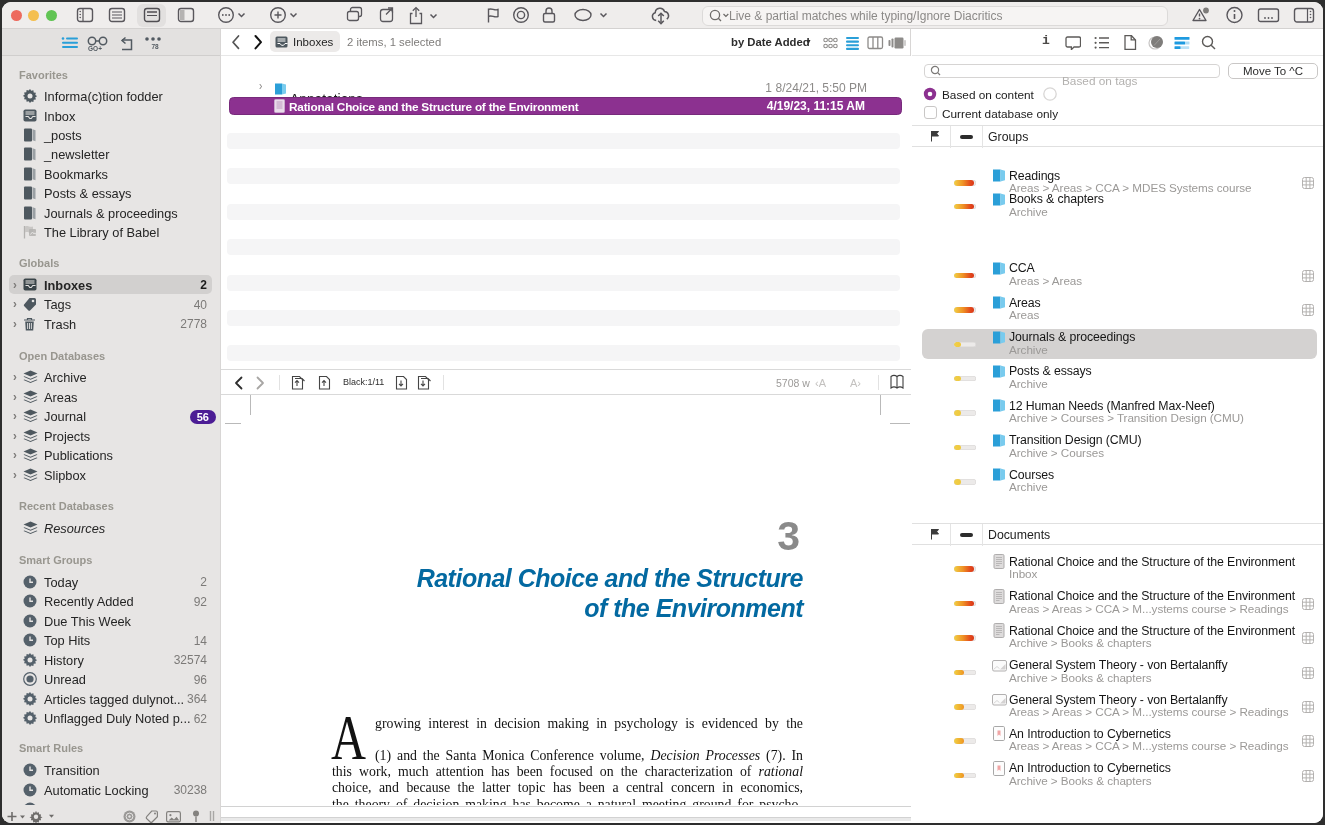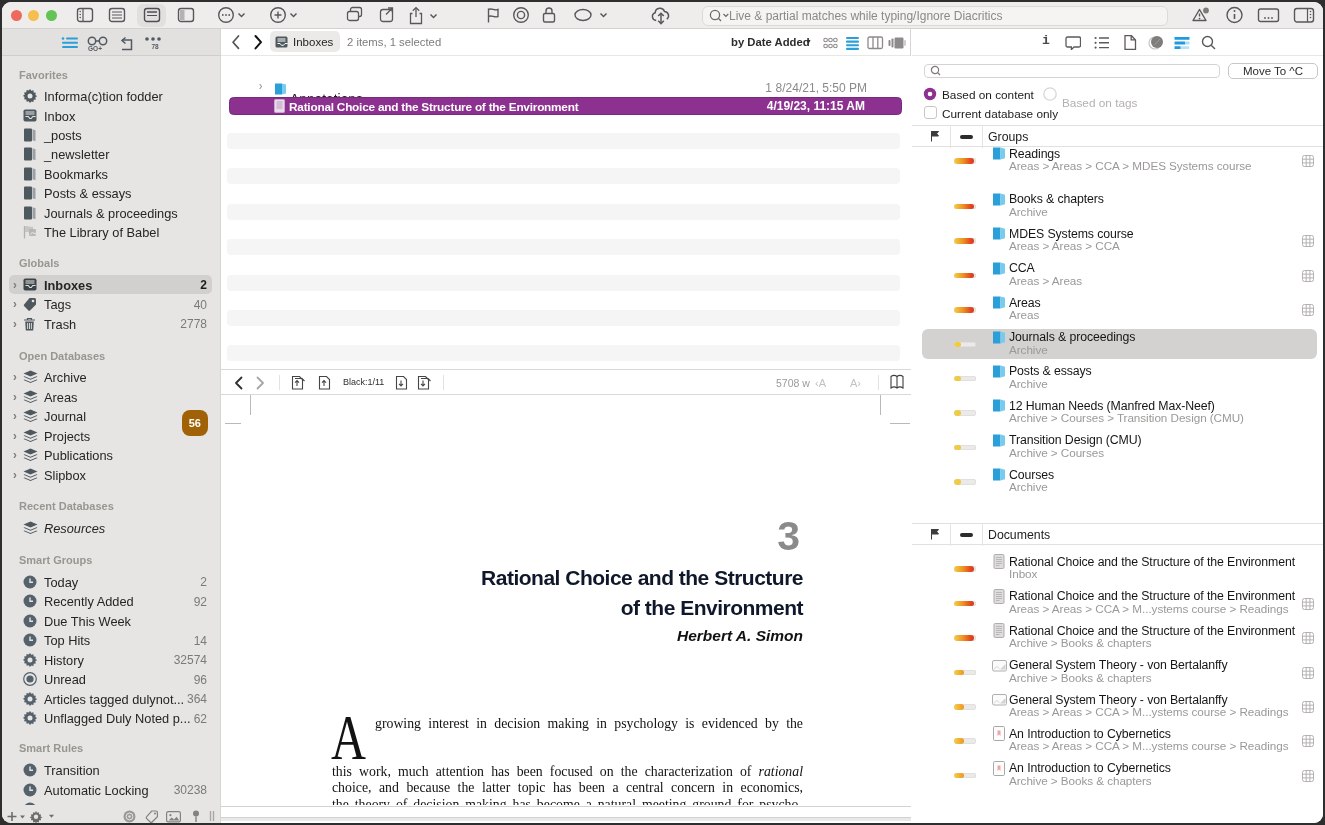--- a/index.html
+++ b/index.html
@@ -389,21 +389,21 @@
         <div class="lbl" style="">Areas</div>
       </div>
 <div class="sbrow" style="top:351.0px;">
         <div class="dis">›</div>
         <svg width="15" height="14" viewBox="0 0 15 14">
           <path d="M7.5 0.5l7 3-7 3-7-3z" fill="#4e585f"></path>
           <path d="M1.5 6.2l-1 .5 7 3 7-3-1-.5-6 2.6z" fill="#4e585f"></path>
           <path d="M1.5 9.4l-1 .5 7 3 7-3-1-.5-6 2.6z" fill="#4e585f"></path>
         </svg>
         <div class="lbl" style="">Journal</div>
-        <div class="abs" style="right:12px;top:2.5px;background:#a16207;color:#fff;font-size:11px;font-weight:700;border-radius:8px;padding:7px 7px;">56</div>
+        <div class="abs" style="right:4px;top:2.5px;background:#4c1d95;color:#fff;font-size:11px;font-weight:700;border-radius:8px;padding:1px 7px;">56</div>
       </div>
 <div class="sbrow" style="top:370.5px;">
         <div class="dis">›</div>
         <svg width="15" height="14" viewBox="0 0 15 14">
           <path d="M7.5 0.5l7 3-7 3-7-3z" fill="#4e585f"></path>
           <path d="M1.5 6.2l-1 .5 7 3 7-3-1-.5-6 2.6z" fill="#4e585f"></path>
           <path d="M1.5 9.4l-1 .5 7 3 7-3-1-.5-6 2.6z" fill="#4e585f"></path>
         </svg>
         <div class="lbl" style="">Projects</div>
       </div>
@@ -631,24 +631,24 @@
           </g>
         </svg>
  </div>
  <div class="abs" style="left:28.5px;top:339px;width:1px;height:20px;background:#b9b9b9;"></div>
       <div class="abs" style="left:659.3px;top:339px;width:1px;height:20px;background:#b9b9b9;"></div>
  <div class="pdfarea">
 
   <div class="abs" style="left:4px;top:25.5px;width:16px;height:1px;background:#b9b9b9;"></div>
   <div class="abs" style="left:668.5px;top:25.5px;width:20.5px;height:1px;background:#b9b9b9;"></div>
   <div class="abs" style="left:379px;top:115.5px;width:200px;font-size:41px;font-weight:700;color:#8a8a8a;text-align:right;">3</div>
-  <div class="abs" style="left:102px;top:165.5px;width:480px;font-size:21px;line-height:30px;font-weight:700;color:#0f172a;text-align:right;letter-spacing:-0.5px;white-space:nowrap;">Rational Choice and the Structure<br>of the Environment</div>
-  <div class="abs" style="left:282px;top:229.5px;width:300px;font-size:15.5px;font-style:italic;font-weight:600;color:#111;text-align:right;">Herbert A. Simon</div>
+  <div class="abs" style="left:102px;top:165.5px;width:480px;font-size:25px;line-height:30px;font-weight:700;color:#0369a1;text-align:right;letter-spacing:-0.5px;white-space:nowrap;font-style:italic;">Rational Choice and the Structure<br>of the Environment</div>
   <div class="abs" style="left:110px;top:309.5px;width:60px;font-family:'Liberation Serif',serif;font-size:63px;line-height:63px;color:#121212;transform:scaleX(0.77);transform-origin:0 0;">A</div>
   <div class="abs serifline" style="left:154px;top:318.6px;width:428px;">growing interest in decision making in psychology is evidenced by the</div>
+  <div class="abs serifline" style="left:154px;top:351px;width:428px;">(1) and the Santa Monica Conference volume, <i>Decision Processes</i> (7). In</div>
   <div class="abs serifline" style="left:111px;top:367.2px;width:471px;">this work, much attention has been focused on the characterization of <i>rational</i></div>
   <div class="abs serifline" style="left:111px;top:383.4px;width:471px;">choice, and because the latter topic has been a central concern in economics,</div>
   <div class="abs serifline" style="left:111px;top:399.6px;width:471px;">the theory of decision making has become a natural meeting ground for psycho-</div>
  </div>
  <div class="abs" style="left:0;top:749.5px;width:690px;height:1px;background:#d2d2d2;"></div>
  <div class="abs" style="left:0;top:760.5px;width:690px;height:1px;background:#d2d2d2;"></div>
  <div class="abs" style="left:0;top:761.5px;width:690px;height:3.5px;background:#e9e9e9;top:761.5px;"></div>
 </div>
 <div class="right">
  <div class="abs" style="left:12px;top:8px;width:296px;height:13.5px;background:#fff;border:1px solid #d6d4d3;border-radius:4px;"></div>
@@ -658,34 +658,34 @@
       </svg>
  <div class="abs" style="left:316px;top:7px;width:90px;height:15.5px;background:#fff;border:1px solid #c9c7c6;border-radius:5px;text-align:center;font-size:11.5px;color:#2c2c2c;padding-top:1px;">Move To ^C</div>
  <svg class="abs" width="14" height="14" style="left:11px;top:31px;">
         <circle cx="7" cy="7" r="6.2" fill="#8c3190"></circle>
         <circle cx="7" cy="7" r="2.3" fill="#fff"></circle>
       </svg>
  <div class="abs" style="left:30px;top:31.5px;font-size:11.8px;color:#1b1b1b;">Based on content</div>
  <svg class="abs" width="14" height="14" style="left:131px;top:31px;">
         <circle cx="7" cy="7" r="6.2" fill="none" stroke="#d8d6d5" stroke-width="1.3"></circle>
       </svg>
- <div class="abs" style="left:150px;top:40px;font-size:11.8px;color:#b3b1af;">Based on tags</div>
+ <div class="abs" style="left:150px;top:18px;font-size:11.8px;color:#b3b1af;">Based on tags</div>
  <div class="abs" style="left:12px;top:50px;width:13px;height:13px;background:#fff;border:1px solid #c9c7c6;border-radius:3px;"></div>
  <div class="abs" style="left:30px;top:50.5px;font-size:11.8px;color:#1b1b1b;">Current database only</div>
 
 <div class="rsechead" style="top:69px;">
  <svg class="hdrflag" width="10" height="12">
           <path d="M1.5 11.5V1M1.5 1.5h7l-1.8 2.2L8.5 6h-7" fill="#3c3c3c" stroke="#3c3c3c" stroke-width="1"></path>
         </svg>
  <div class="hdrminus"></div>
         <div class="hdrlbl">Groups</div>
         <div class="hv1"></div>
         <div class="hv2"></div>
       </div>
-<div class="grow" style="top:86px;">
+<div class="grow" style="top:108px;">
         <div class="scorebar">
           <i style="width:19.5px;background:linear-gradient(90deg,#f2d044,#ef9226 45%,#e2441c 85%,#d93a16);"></i>
         </div>
         <svg class="abs" width="14" height="15" style="left:80px;top:4px;">
           <path d="M1 1.5h7.5v12H1z" fill="#2b9fd8"></path>
           <path d="M8.5 1.5l4.5 1.2v9.6l-4.5 1.2z" fill="#79cbee"></path>
         </svg>
         <div class="t1">Readings</div>
         <div class="t2">Areas &gt; Areas &gt; CCA &gt; MDES Systems course</div>
         <svg class="gridicon" width="12" height="12">
@@ -702,40 +702,20 @@
         <div class="scorebar">
           <i style="width:19.5px;background:linear-gradient(90deg,#f2d044,#ef9226 45%,#e2441c 85%,#d93a16);"></i>
         </div>
         <svg class="abs" width="14" height="15" style="left:80px;top:4px;">
           <path d="M1 1.5h7.5v12H1z" fill="#2b9fd8"></path>
           <path d="M8.5 1.5l4.5 1.2v9.6l-4.5 1.2z" fill="#79cbee"></path>
         </svg>
         <div class="t1">Books &amp; chapters</div>
         <div class="t2">Archive</div>
       </div>
-<div class="grow" style="top:166.3px;">
-        <div class="scorebar">
-          <i style="width:19.5px;background:linear-gradient(90deg,#f2d044,#ef9226 45%,#e2441c 85%,#d93a16);"></i>
-        </div>
-        <svg class="abs" width="14" height="15" style="left:80px;top:4px;">
-          <path d="M1 1.5h7.5v12H1z" fill="#2b9fd8"></path>
-          <path d="M8.5 1.5l4.5 1.2v9.6l-4.5 1.2z" fill="#79cbee"></path>
-        </svg>
-        <div class="t1">MDES Systems course</div>
-        <div class="t2">Areas &gt; Areas &gt; CCA</div>
-        <svg class="gridicon" width="12" height="12">
-          <g fill="none" stroke="#b4b2b0" stroke-width="1">
-            <rect x="0.5" y="0.5" width="11" height="11" rx="2"></rect>
-            <line x1="4.2" y1="0.5" x2="4.2" y2="11.5"></line>
-            <line x1="7.9" y1="0.5" x2="7.9" y2="11.5"></line>
-            <line x1="0.5" y1="4.2" x2="11.5" y2="4.2"></line>
-            <line x1="0.5" y1="7.9" x2="11.5" y2="7.9"></line>
-          </g>
-        </svg>
-      </div>
 <div class="grow" style="top:200.7px;">
         <div class="scorebar">
           <i style="width:19.5px;background:linear-gradient(90deg,#f2d044,#ef9226 45%,#e2441c 85%,#d93a16);"></i>
         </div>
         <svg class="abs" width="14" height="15" style="left:80px;top:4px;">
           <path d="M1 1.5h7.5v12H1z" fill="#2b9fd8"></path>
           <path d="M8.5 1.5l4.5 1.2v9.6l-4.5 1.2z" fill="#79cbee"></path>
         </svg>
         <div class="t1">CCA</div>
         <div class="t2">Areas &gt; Areas</div>

